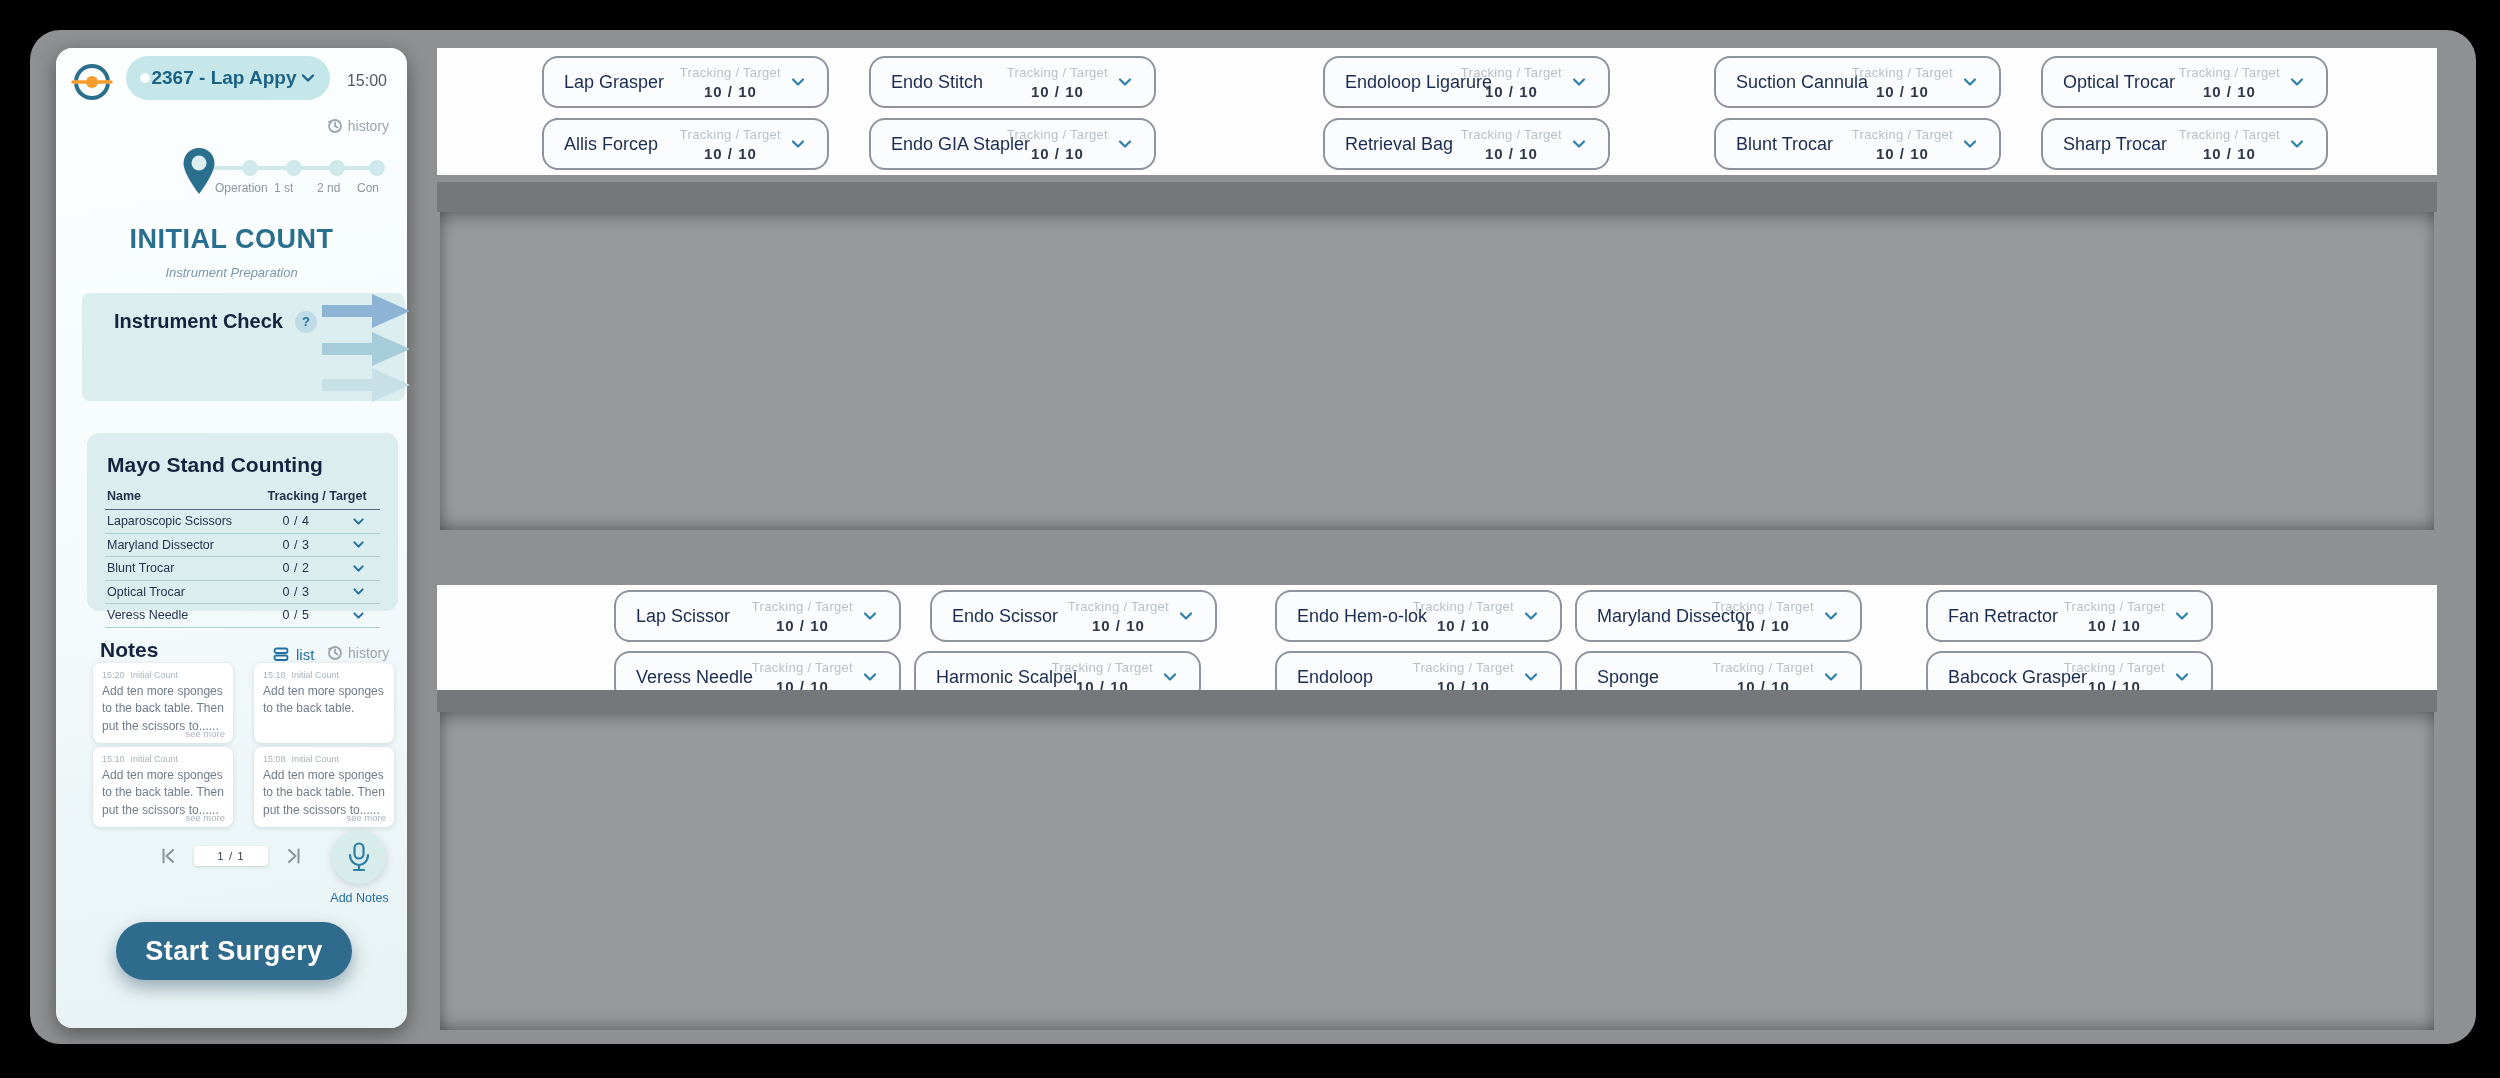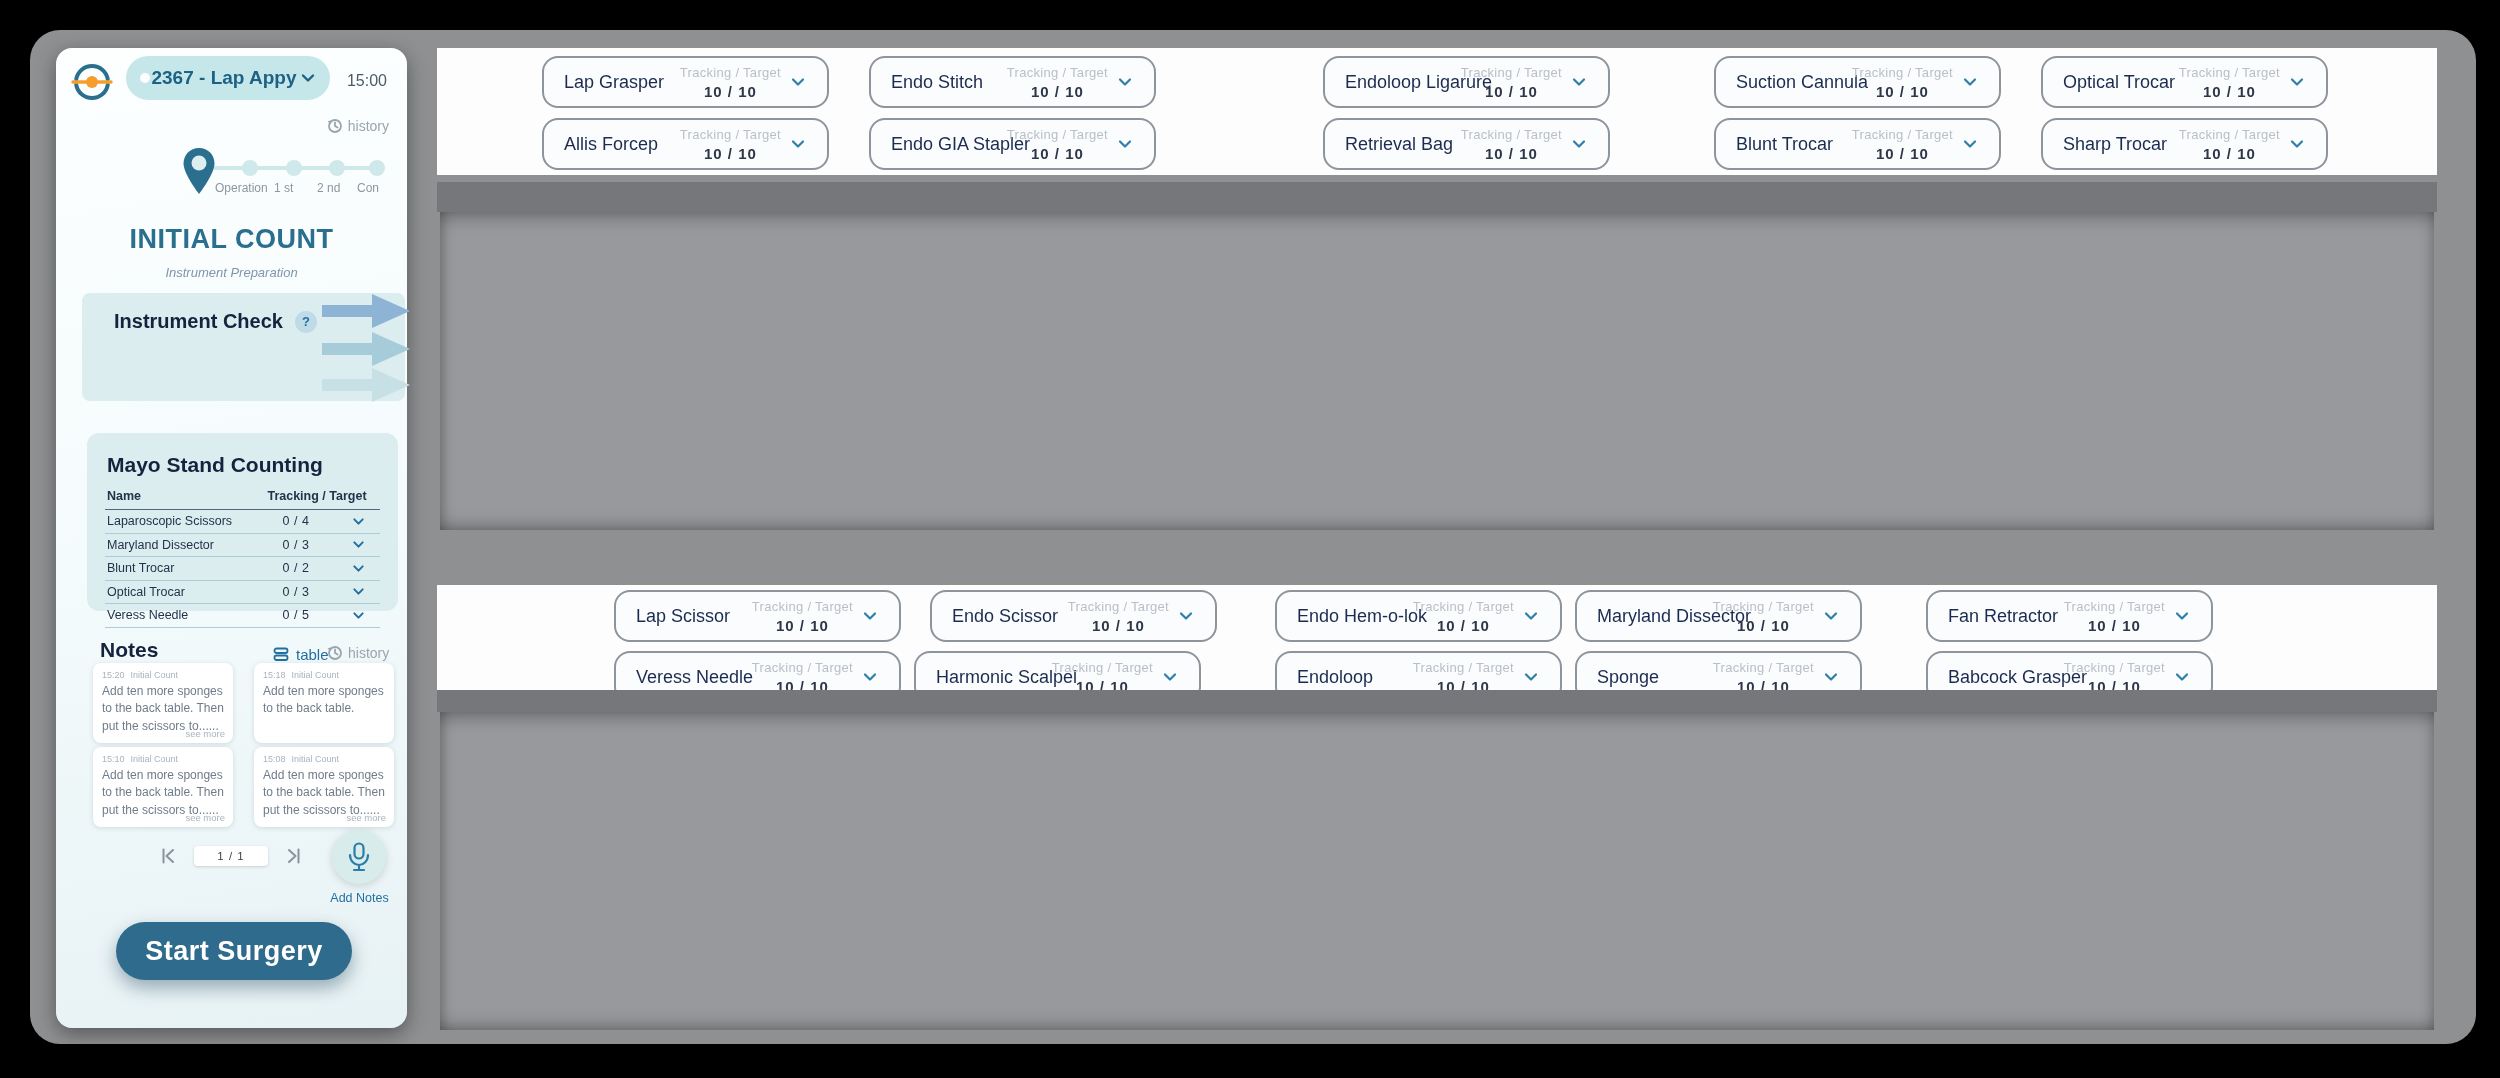--- a/index.html
+++ b/index.html
@@ -461,21 +461,21 @@
           </div>
         </div>
     </div>
 
     <h2 class="notes-title">Notes</h2>
     <div class="list-btn">
       <svg width="18" height="18" viewBox="0 0 18 18">
         <rect x="2.5" y="3.5" width="13" height="4.5" rx="2" fill="none" stroke="#2270a0" stroke-width="1.8"></rect>
         <rect x="2.5" y="10.5" width="13" height="4.5" rx="2" fill="none" stroke="#2270a0" stroke-width="1.8"></rect>
       </svg>
-      <span>table</span>
+      <span>list</span>
     </div>
     <div class="hist hist-notes">
       <svg width="16" height="16" viewBox="0 0 16 16">
         <circle cx="8" cy="8" r="6" fill="none" stroke="#9aa5ad" stroke-width="1.8"></circle>
         <polyline points="8,4.5 8,8 10.6,9.6" fill="none" stroke="#9aa5ad" stroke-width="1.8" stroke-linecap="round" stroke-linejoin="round"></polyline>
         <polygon points="0.6,3.2 4.8,2.2 3.6,6.2" fill="#9aa5ad"></polygon>
       </svg>
       <span>history</span>
     </div>
 

